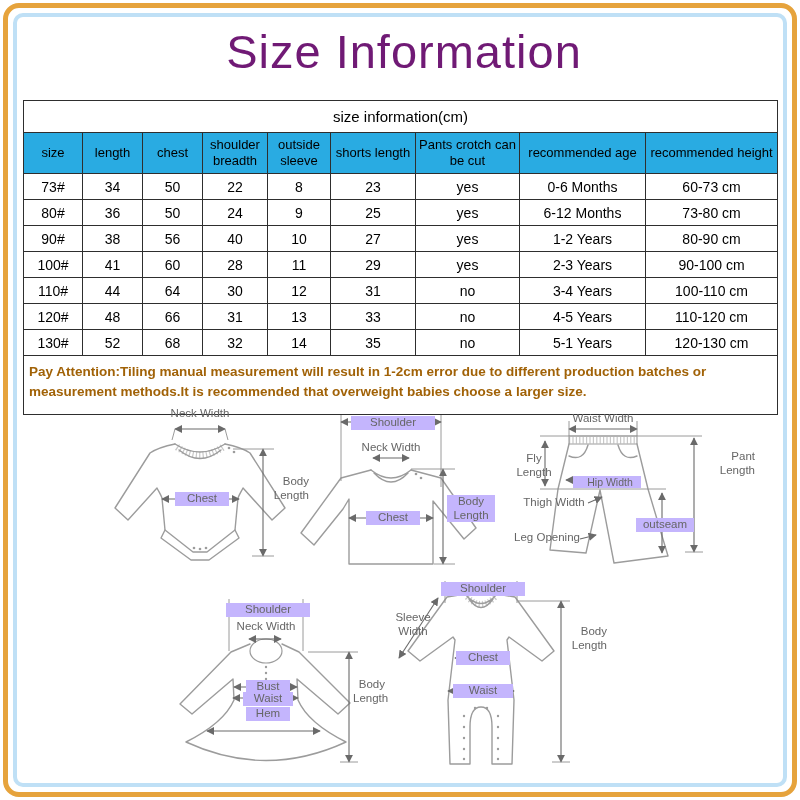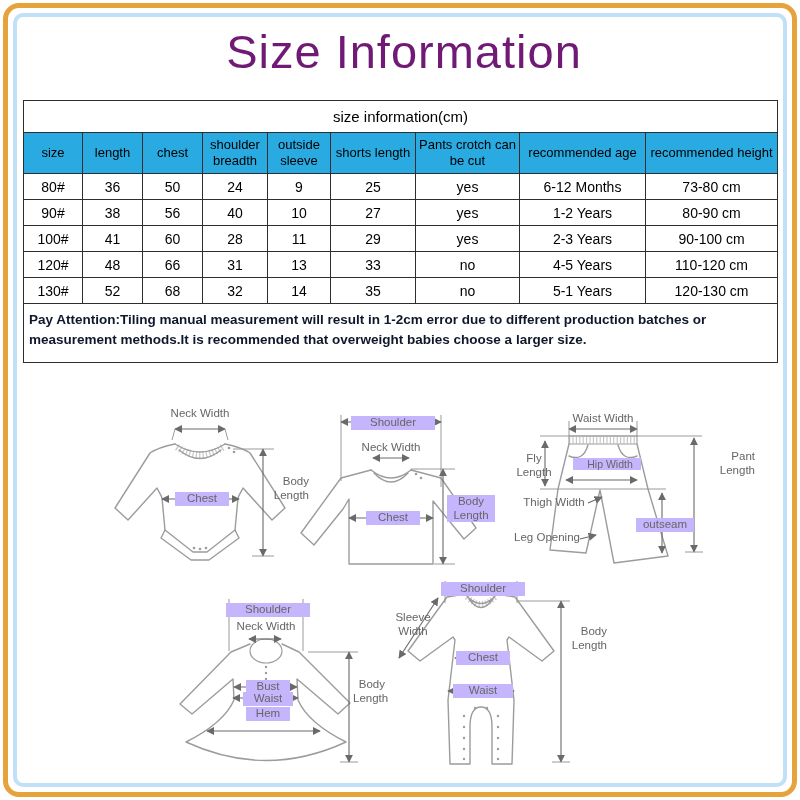--- a/index.html
+++ b/index.html
@@ -7,21 +7,21 @@
   .canvas { position:relative; width:800px; height:800px; background:#fff; overflow:hidden; }
   .frame-outer { position:absolute; inset:3px; border:5px solid #E6A33C; border-radius:16px; }
   .frame-inner { position:absolute; inset:13px; border:4px solid #BFE0F6; border-radius:10px; }
   .title { position:absolute; top:24px; left:4px; width:100%; text-align:center; font-size:47px; color:#701a75; letter-spacing:1px; }
 
   table.size { position:absolute; left:23px; top:100px; width:754px; border-collapse:collapse; table-layout:fixed; background:#fff; }
   .size td, .size th { border:1px solid #2e2e2e; text-align:center; vertical-align:middle; color:#000; font-weight:normal; overflow:hidden; }
   .size .t-title td { font-weight:normal; font-size:15px; height:29px; }
   .size .t-head th { background:#29ABE2; font-size:13px; height:40px; line-height:1.25; padding:0 2px; }
   .size .t-data td { font-size:14px; height:23px; }
-  .size .t-note td { color:#0f172a; font-weight:bold; font-size:13.5px; text-align:left; vertical-align:top; padding:6px 5px 0 5px; height:52px; line-height:1.5; }
+  .size .t-note td { color:#a16207; font-weight:bold; font-size:13.5px; text-align:left; vertical-align:top; padding:6px 5px 0 5px; height:52px; line-height:1.5; }
 
   .diagram { position:absolute; }
   .diagram svg { position:absolute; left:0; top:0; }
   .lbl { position:absolute; font-size:11.5px; color:#666; text-align:center; line-height:1.18; }
   .lbl.bg { background:#c4b5fd; padding:0 2px; }
   .lbl.sm { font-size:10.5px; }
   .lbl.left { text-align:right; }
 
   svg .g   { fill:none; stroke:#9c9c9c; stroke-width:1.4; stroke-linejoin:round; stroke-linecap:round; }
   svg .dim { stroke:#6a6a6a; stroke-width:1.1; fill:none; }
@@ -68,20 +68,31 @@
       <th>length</th>
       <th>chest</th>
       <th>shoulder breadth</th>
       <th>outside sleeve</th>
       <th>shorts length</th>
       <th>Pants crotch can be cut</th>
       <th>recommended age</th>
       <th>recommended height</th>
     </tr>
     <tr class="t-data">
+      <td>73#</td>
+      <td>34</td>
+      <td>50</td>
+      <td>22</td>
+      <td>8</td>
+      <td>23</td>
+      <td>yes</td>
+      <td>0-6 Months</td>
+      <td>60-73 cm</td>
+    </tr>
+    <tr class="t-data">
       <td>80#</td>
       <td>36</td>
       <td>50</td>
       <td>24</td>
       <td>9</td>
       <td>25</td>
       <td>yes</td>
       <td>6-12 Months</td>
       <td>73-80 cm</td>
     </tr>
@@ -99,20 +110,31 @@
     <tr class="t-data">
       <td>100#</td>
       <td>41</td>
       <td>60</td>
       <td>28</td>
       <td>11</td>
       <td>29</td>
       <td>yes</td>
       <td>2-3 Years</td>
       <td>90-100 cm</td>
+    </tr>
+    <tr class="t-data">
+      <td>110#</td>
+      <td>44</td>
+      <td>64</td>
+      <td>30</td>
+      <td>12</td>
+      <td>31</td>
+      <td>no</td>
+      <td>3-4 Years</td>
+      <td>100-110 cm</td>
     </tr>
     <tr class="t-data">
       <td>120#</td>
       <td>48</td>
       <td>66</td>
       <td>31</td>
       <td>13</td>
       <td>33</td>
       <td>no</td>
       <td>4-5 Years</td>
@@ -194,21 +216,21 @@
       <line class="dim" x1="35" y1="41" x2="35" y2="86" marker-start="url(#ah)" marker-end="url(#ah)"></line>
       <line class="dim" x1="56" y1="80" x2="127" y2="80" marker-start="url(#ah)" marker-end="url(#ah)"></line>
       <line class="dim" x1="152" y1="93" x2="152" y2="153" marker-start="url(#ah)" marker-end="url(#ah)"></line>
       <line class="dim" x1="184" y1="38" x2="184" y2="152" marker-start="url(#ah)" marker-end="url(#ah)"></line>
       <line class="ext" x1="175" y1="152" x2="193" y2="152"></line>
       <line class="dim" x1="78" y1="103" x2="92" y2="97" marker-end="url(#ah)"></line>
       <line class="dim" x1="70" y1="139" x2="86" y2="135" marker-end="url(#ah)"></line>
     </svg>
     <div class="lbl" style="left:41px; top:12px; width:104px;">Waist Width</div>
     <div class="lbl" style="left:2px; top:52px; width:44px;">Fly Length</div>
-    <div class="lbl bg sm" style="left:63px; top:58px; width:58px;padding-left:8px;">Hip Width</div>
+    <div class="lbl bg sm" style="left:63px; top:76px; width:58px;padding-left:8px;">Hip Width</div>
     <div class="lbl" style="left:8px; top:96px; width:72px;">Thigh Width</div>
     <div class="lbl" style="left:2px; top:131px; width:70px;">Leg Opening</div>
     <div class="lbl bg" style="left:126px; top:118px; width:54px;">outseam</div>
     <div class="lbl left" style="left:193px; top:50px; width:52px;">Pant Length</div>
   </div>
 
   <div class="diagram" style="left:150px; top:583px; width:235px; height:197px;">
     <svg width="235" height="197" viewBox="0 0 235 197">
       <path class="g" d="M100,61 L81,69 L30,121 L42,131 L83,96 L84,117 Q74,140 36,159 Q116,196 196,159 Q158,140 148,117 L147,96 L188,131 L200,120 L149,69 L132,61"></path>
       <ellipse class="g" cx="116" cy="68" rx="16" ry="12" style="stroke-width:1.2"></ellipse>

